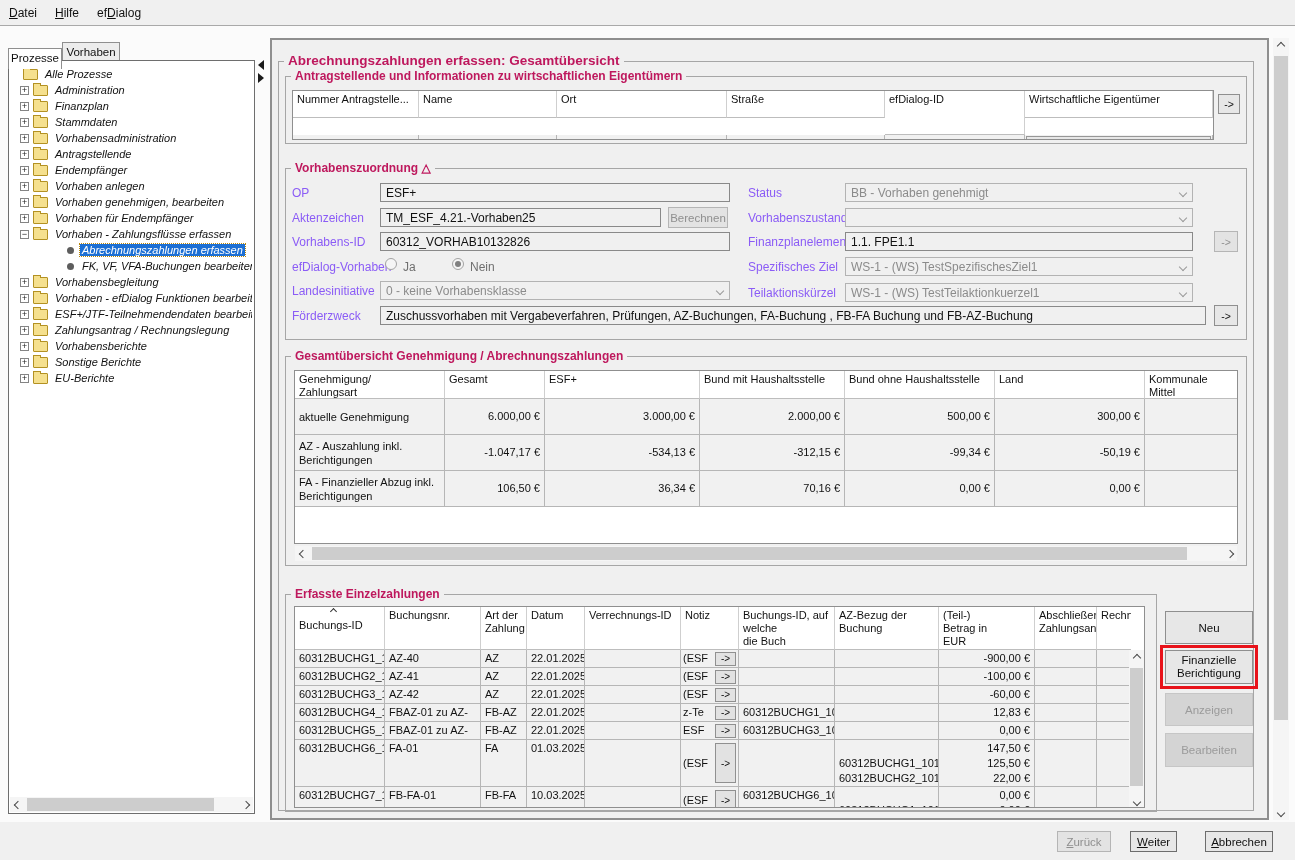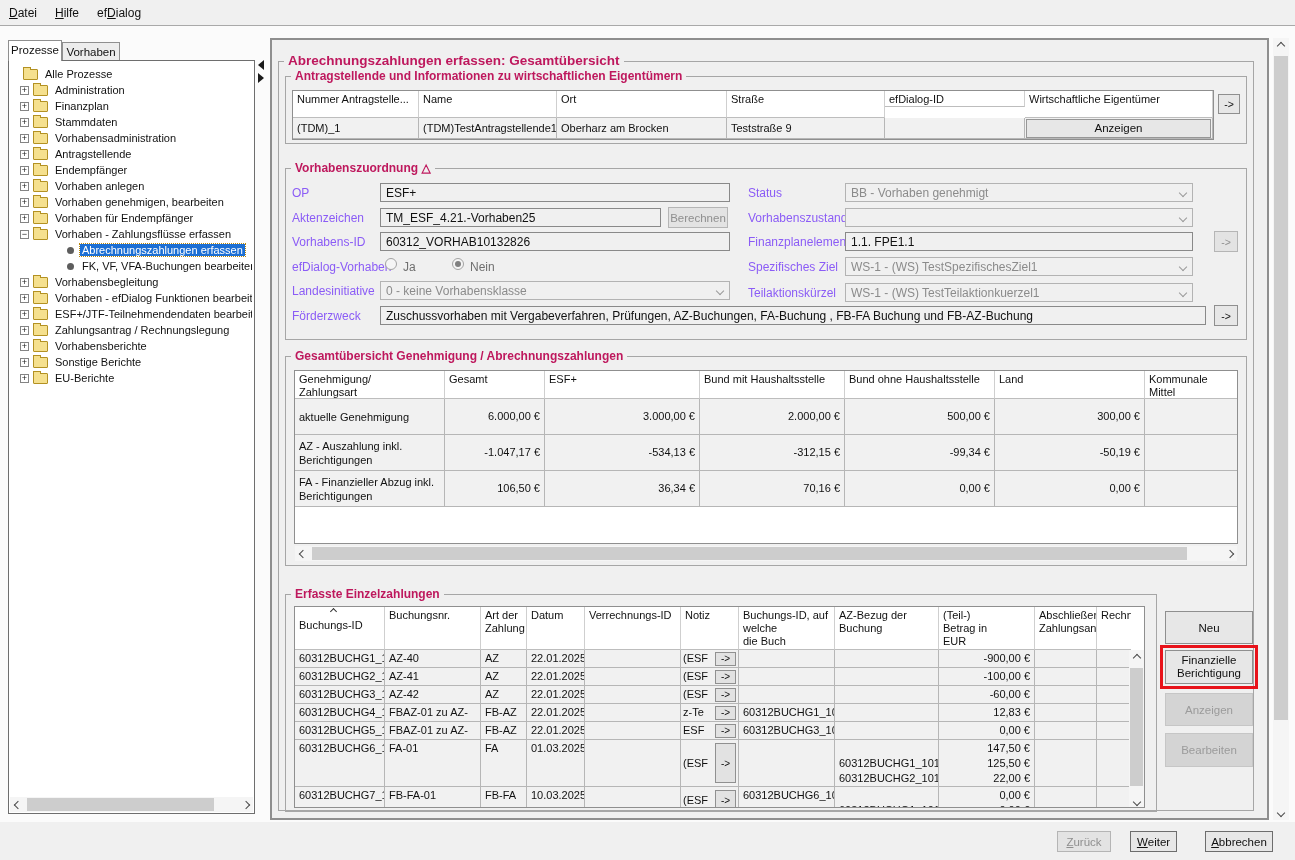--- a/index.html
+++ b/index.html
@@ -13,21 +13,21 @@
   .menuitem { padding:4px 9px; cursor:default; }
   .mnemonic { text-decoration:underline; }
 
   
   .tab { position:absolute; border:1px solid #8f8f8f; border-bottom:none;
          font-size:11.5px; text-align:center; padding-top:3px; }
   .tab.active { background:#fff; z-index:3; }
   .tab.inactive { background:#ededed; }
   .treebox { position:absolute; left:8px; top:60px; width:247px; height:754px;
              background:#fff; border:1px solid #6e6e6e; z-index:2; }
-  .tree { position:absolute; left:2px; top:5px; right:2px; bottom:18px; overflow:hidden; font-size:11px; }
+  .tree { position:absolute; left:2px; top:5px; right:2px; bottom:18px; overflow:hidden; font-size:11px;font-style:italic; }
   .trow { height:16px; display:flex; align-items:center; white-space:nowrap; }
   .expand { width:9px; height:9px; border:1px solid #848484; background:#fff; color:#222;
             font-size:9px; line-height:7px; text-align:center; margin-right:4px; flex:none; }
   .fldr { width:15px; height:11px; background:#f5e08e; border:1px solid #b39122;
           border-radius:1px; margin-right:5px; flex:none; position:relative; }
   .fldr::before { content:""; position:absolute; left:-1px; top:-3px; width:6px; height:2px;
                   background:#f5e08e; border:1px solid #b39122; border-bottom:none; }
   .blt { width:7px; height:7px; border-radius:50%; background:#5d5d5d; margin-right:6px; flex:none; }
   .tlab { padding:0 2px; }
   .tlab.sel { background:#1c6fd4; color:#fff; outline:1px dotted #b8860b; }
@@ -93,21 +93,21 @@
 <body>
 
 <div class="workspace"></div>
 
 <div class="menubar" id="menubar">
     <div class="menuitem"><span></span><span class="mnemonic">D</span><span>atei</span></div>
     <div class="menuitem"><span></span><span class="mnemonic">H</span><span>ilfe</span></div>
     <div class="menuitem"><span>ef</span><span class="mnemonic">D</span><span>ialog</span></div>
   </div>
 
-<div class="tab active" style="left:8px;top:40px;width:54px;height:21px;"><span>Prozesse</span></div>
+<div class="tab active" style="left:8px;top:48px;width:54px;height:21px;"><span>Prozesse</span></div>
 <div class="tab inactive" style="left:62px;top:42px;width:58px;height:18px;"><span>Vorhaben</span></div>
 
 <div class="treebox">
   <div class="tree" id="tree">
       <div class="trow" style="padding-left: 12px;">
         <div class="fldr"></div>
         <div class="tlab">Alle Prozesse</div>
       </div>
       <div class="trow" style="padding-left: 9px;">
         <div class="expand">+</div>
@@ -223,21 +223,21 @@
 <div class="glegend" style="left:284px;top:53px;font-size:13.5px;">Abrechnungszahlungen erfassen: Gesamtübersicht</div>
 
 <div class="grp" style="left:285px;top:76px;width:962px;height:68px;"></div>
 <div class="glegend" style="left:291px;top:69px;font-size:12px;">Antragstellende und Informationen zu wirtschaftlichen Eigentümern</div>
 <div class="tb" style="left:292px;top:90px;width:922px;height:50px;" id="t1">
     <div class="tr">
       <div class="hc pre" style="width: 126px; height: 27px;">Nummer Antragstelle...</div>
       <div class="hc pre" style="width: 138px; height: 27px;">Name</div>
       <div class="hc pre" style="width: 170px; height: 27px;">Ort</div>
       <div class="hc pre" style="width: 158px; height: 27px;">Straße</div>
-      <div class="hc pre" style="width: 140px; height: 16px;">efDialog-ID</div>
+      <div class="hc pre" style="width: 140px; height: 44px;">efDialog-ID</div>
       <div class="hc pre" style="width: 188px; height: 27px;">Wirtschaftliche Eigentümer</div>
     </div>
     <div class="tr">
       <div class="dc" style="width: 126px; height: 21px;">(TDM)_1</div>
       <div class="dc" style="width: 138px; height: 21px;">(TDM)TestAntragstellende1</div>
       <div class="dc" style="width: 170px; height: 21px;">Oberharz am Brocken</div>
       <div class="dc" style="width: 158px; height: 21px;">Teststraße 9</div>
       <div class="dc" style="width: 140px; height: 21px;"></div>
       <div class="dc" style="width: 188px; height: 21px; padding: 0px 1px;">
         <div class="cellbtn">Anzeigen</div>

